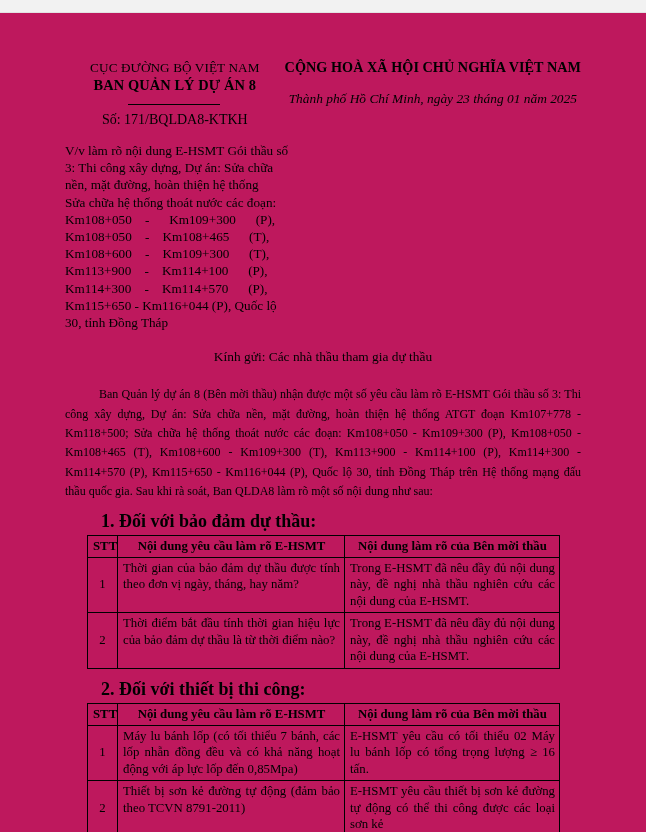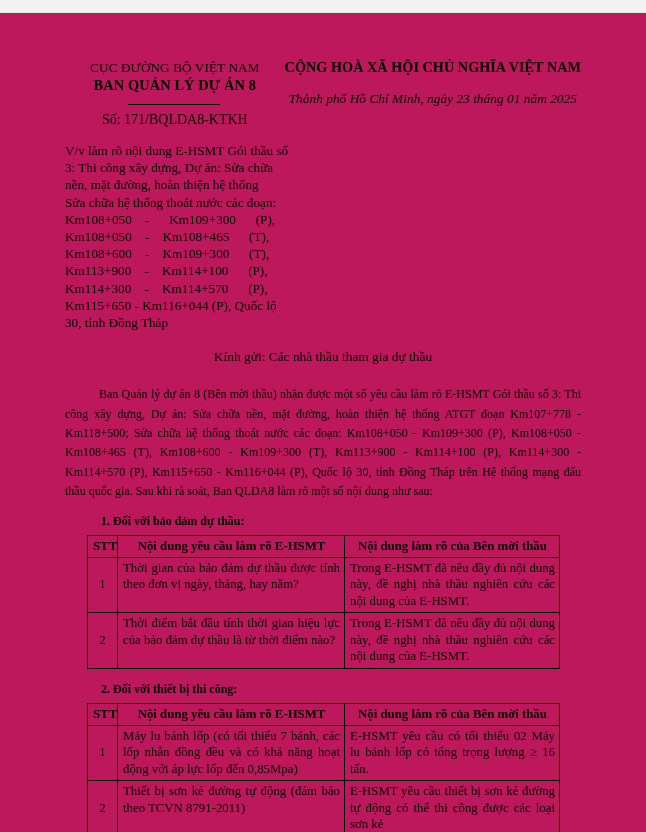--- a/index.html
+++ b/index.html
@@ -131,21 +131,21 @@
     margin-top: 19px;
     font-size: 12px;
     line-height: 19.4px;
     text-align: justify;
     text-indent: 34px;
   }
 
   
   .sec-head {
     font-weight: bold;
-    font-size: 12px;
+    font-size: 18px;
     line-height: 18px;
     margin-top: 10px;
     margin-bottom: 5px;
     padding-left: 36px;
   }
   .sec-head.second {
     margin-top: 11px;
   }
 
   

